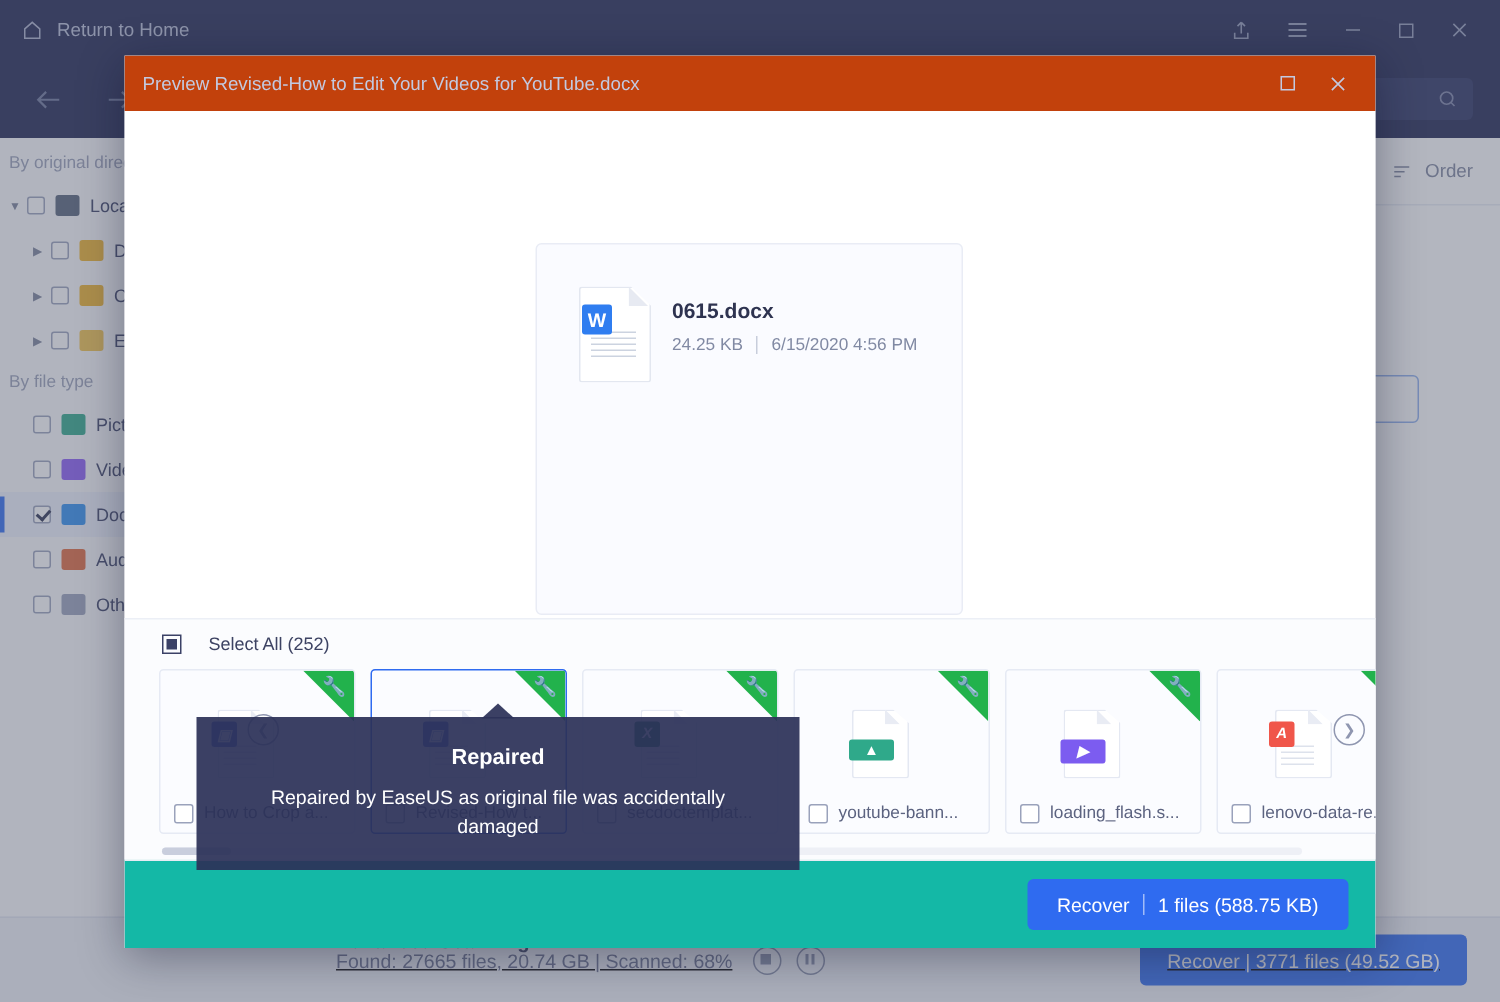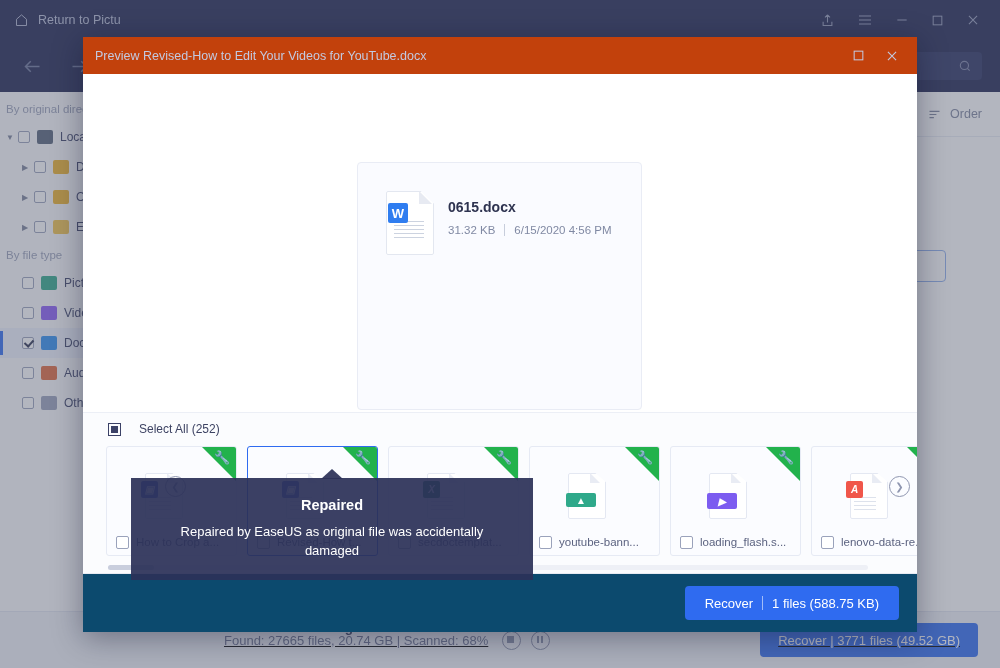--- a/index.html
+++ b/index.html
@@ -176,21 +176,21 @@
   }
   .tl-cb{width:11px;height:11px;border:1.3px solid #9aa2bb;border-radius:2px;flex:none;background:#fff;}
   .arrow-btn{
     position:absolute;top:63px;width:19px;height:19px;border:1.3px solid #8f96b0;border-radius:50%;
     color:#8f96b0;font-size:10px;display:flex;align-items:center;justify-content:center;
   }
   .arrow-left{left:82px;} .arrow-right{right:7px;}
   .hscroll{position:absolute;left:25px;bottom:3px;width:760px;height:5px;background:#eef0f6;border-radius:3px;}
   .hscroll i{display:block;width:46px;height:5px;background:#c9cedd;border-radius:3px;}
   .dlg-foot{
-    height:58px;background:#0c4a6e;border-top:1px solid #e8ebf3;display:flex;align-items:center;
+    height:58px;background:#14b8a6;border-top:1px solid #e8ebf3;display:flex;align-items:center;
     justify-content:flex-end;flex:none;
   }
   .recover-btn{
     height:34px;padding:0 20px;background:#2f6bf0;border-radius:4px;color:#fff;font-size:13px;
     display:flex;align-items:center;gap:9px;margin-right:18px;
   }
   .rb-sep{width:1px;height:14px;background:rgba(255,255,255,.55);}
   
   #tooltip{
     position:absolute;left:131px;top:478px;width:402px;height:102px;
@@ -208,21 +208,21 @@
 </head>
 <body>
 
 <div id="app-window">
 
   <div class="titlebar">
     <div class="tb-home">
       <svg class="tb-ico" width="15" height="15" viewBox="0 0 24 24" fill="none" stroke="#b9bfd8" stroke-width="1.6">
           <path d="M4 10 12 3l8 7v10H4z"></path>
         </svg>
-      <span class="label">Return to Pictu</span>
+      <span class="label">Return to Home</span>
     </div>
     <div class="tb-right">
       <svg class="tb-ico" width="15" height="15" viewBox="0 0 24 24" fill="none" stroke="#9fa6c4" stroke-width="1.7">
           <path d="M12 3v12M12 3l-4 4M12 3l4 4M5 14v6h14v-6"></path>
         </svg>
       <svg class="tb-ico" width="16" height="16" viewBox="0 0 24 24" stroke="#9fa6c4" stroke-width="1.8">
           <path d="M3 6h18M3 12h18M3 18h18"></path>
         </svg>
       <svg class="tb-ico" width="14" height="14" viewBox="0 0 24 24" stroke="#9fa6c4" stroke-width="1.8">
           <path d="M4 12h16"></path>
@@ -362,21 +362,21 @@
       <div class="pc-head">
         <div class="doc-icon">
           <span class="doc-page"></span>
           <span class="doc-fold"></span>
           <span class="doc-lines"></span>
           <span class="doc-badge">W</span>
         </div>
         <div class="pc-meta">
           <div class="pc-name">0615.docx</div>
           <div class="pc-sub">
-            <span>31.32 KB</span>
+            <span>24.25 KB</span>
             <span class="pc-sep"></span>
             <span>6/15/2020 4:56 PM</span>
           </div>
         </div>
       </div>
     </div>
 
     <div class="strip">
       <div class="select-all">
         <span class="sq-part">

